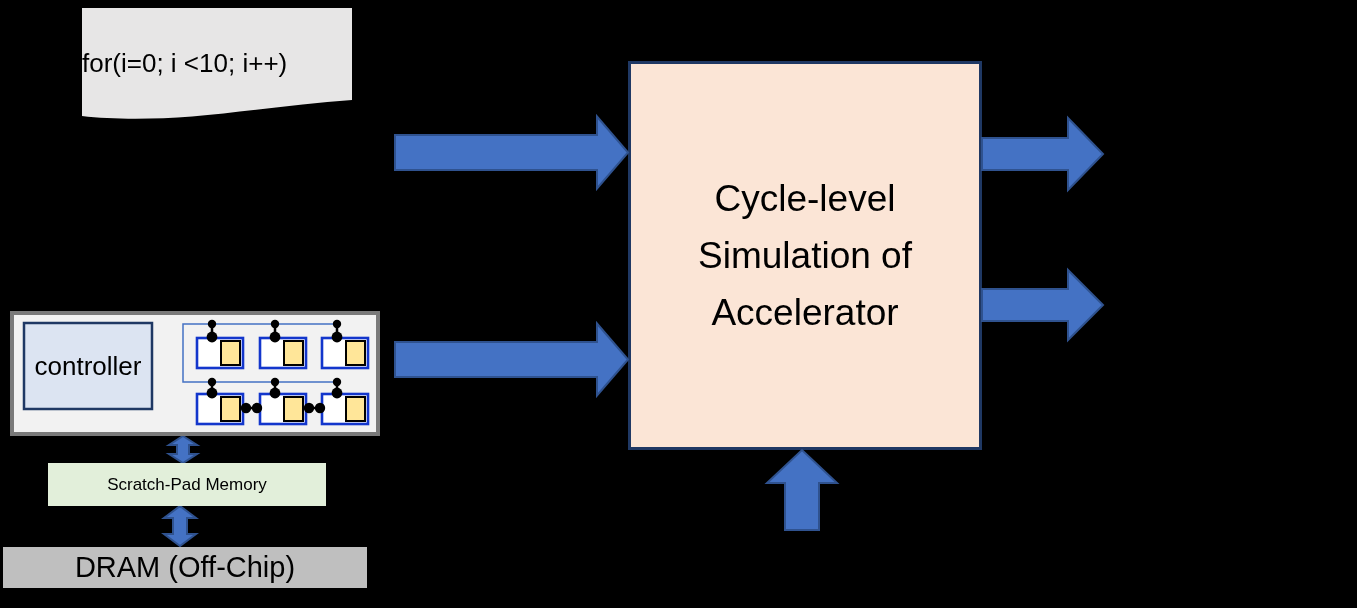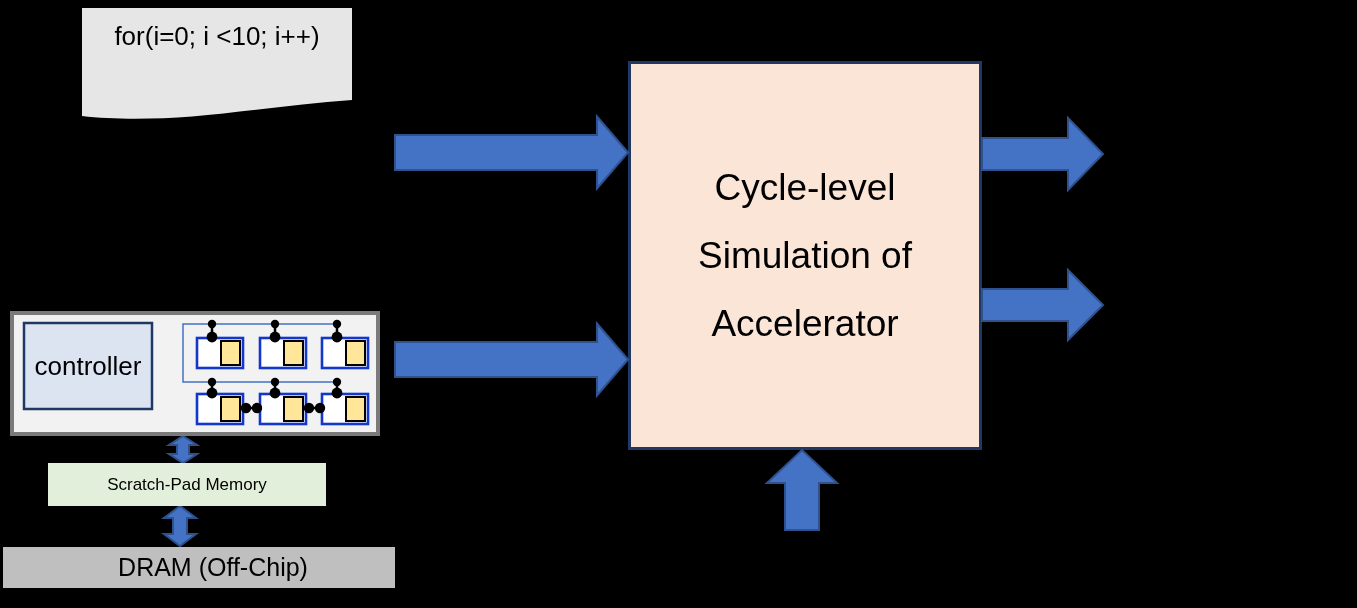--- a/index.html
+++ b/index.html
@@ -5,49 +5,49 @@
   html,body{margin:0;padding:0;background:#000;}
   #stage{
     position:relative;width:1357px;height:608px;background:#000;overflow:hidden;
     font-family:"Liberation Sans",sans-serif;color:#000;
   }
   .abs{position:absolute;}
   
   #code-wave{left:82px;top:8px;}
   #code-text{
     left:82px;top:8px;width:270px;height:90px;
-    display:flex;flex-direction:column;align-items:center;justify-content:flex-start;
+    display:flex;flex-direction:row;align-items:center;justify-content:flex-start;
     padding-top:10px;font-size:26px;line-height:37px;white-space:pre;
   }
   
   #sim-box{
     left:628px;top:61px;width:354px;height:389px;box-sizing:border-box;
     border:3px solid #1f3864;display:flex;flex-direction:column;
     align-items:center;justify-content:center;text-align:center;
-    font-size:37px;line-height:57px;gap:11px;
+    font-size:37px;line-height:57px;
   }
   
   .arrow{stroke:#2f528f;stroke-width:2;}
   
   .acc-outer{stroke:#7a7a7a;stroke-width:4;}
   .ctrl-rect{stroke:#1f3864;stroke-width:2.5;}
   .ctrl-text{font-family:"Liberation Sans",sans-serif;font-size:26px;fill:#000;}
   .bus{fill:none;stroke:#4472c4;stroke-width:1.5;}
   .pe-box{fill:#ffffff;stroke:#1336cc;stroke-width:2.6;}
   .pe-buf{stroke:#000000;stroke-width:2;}
   .stem{stroke:#000000;stroke-width:2.5;}
   .dot{fill:#000000;}
   
   #scratchpad{
     left:48px;top:463px;width:278px;height:43px;
     display:flex;align-items:center;justify-content:center;font-size:17px;
   }
   #dram{
     left:3px;top:547px;width:364px;height:41px;
-    display:flex;align-items:center;justify-content:center;font-size:25px;padding-left:28px;
+    display:flex;align-items:center;justify-content:center;font-size:29px;
   }
 </style>
 </head>
 <body>
 
 <div id="stage">
 
   <svg id="code-wave" class="abs" width="270" height="115" viewBox="0 0 270 115">
     <path d="M 0 0 H 270 V 92 C 215 96 160 104 110 108.5 C 70 111.5 30 111.5 0 108 Z" fill="#e7e6e6"></path>
   </svg>

